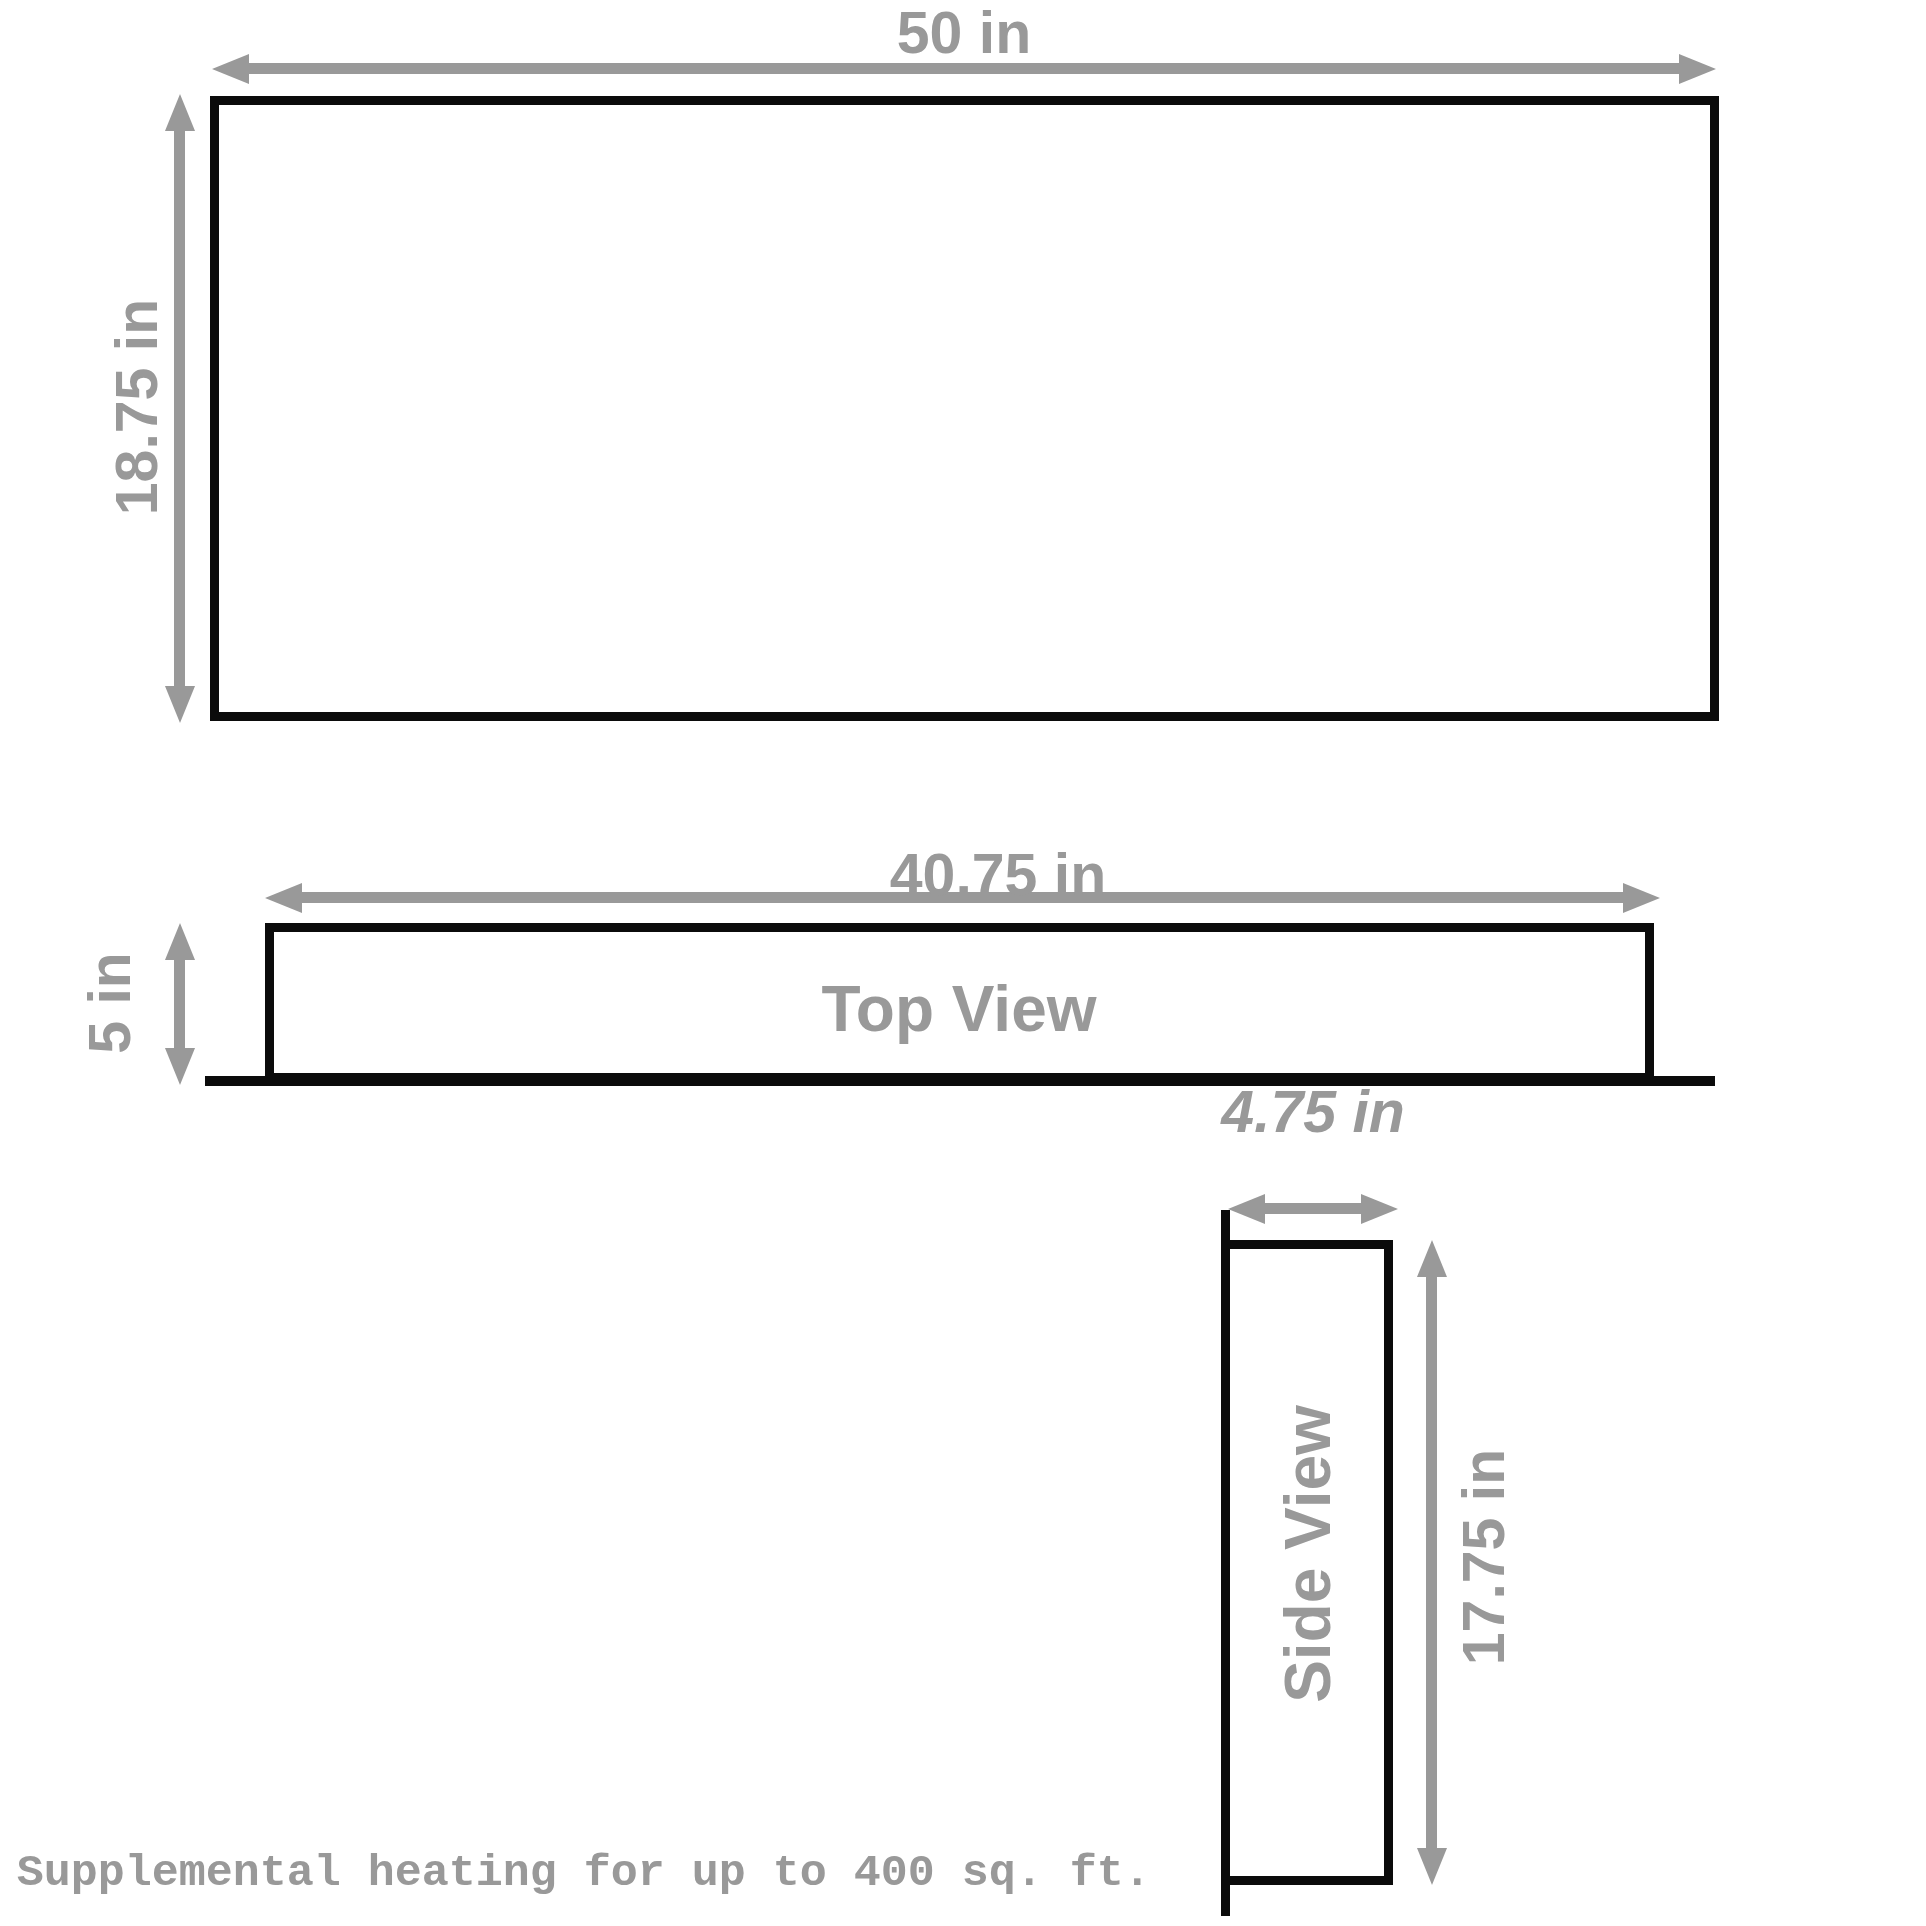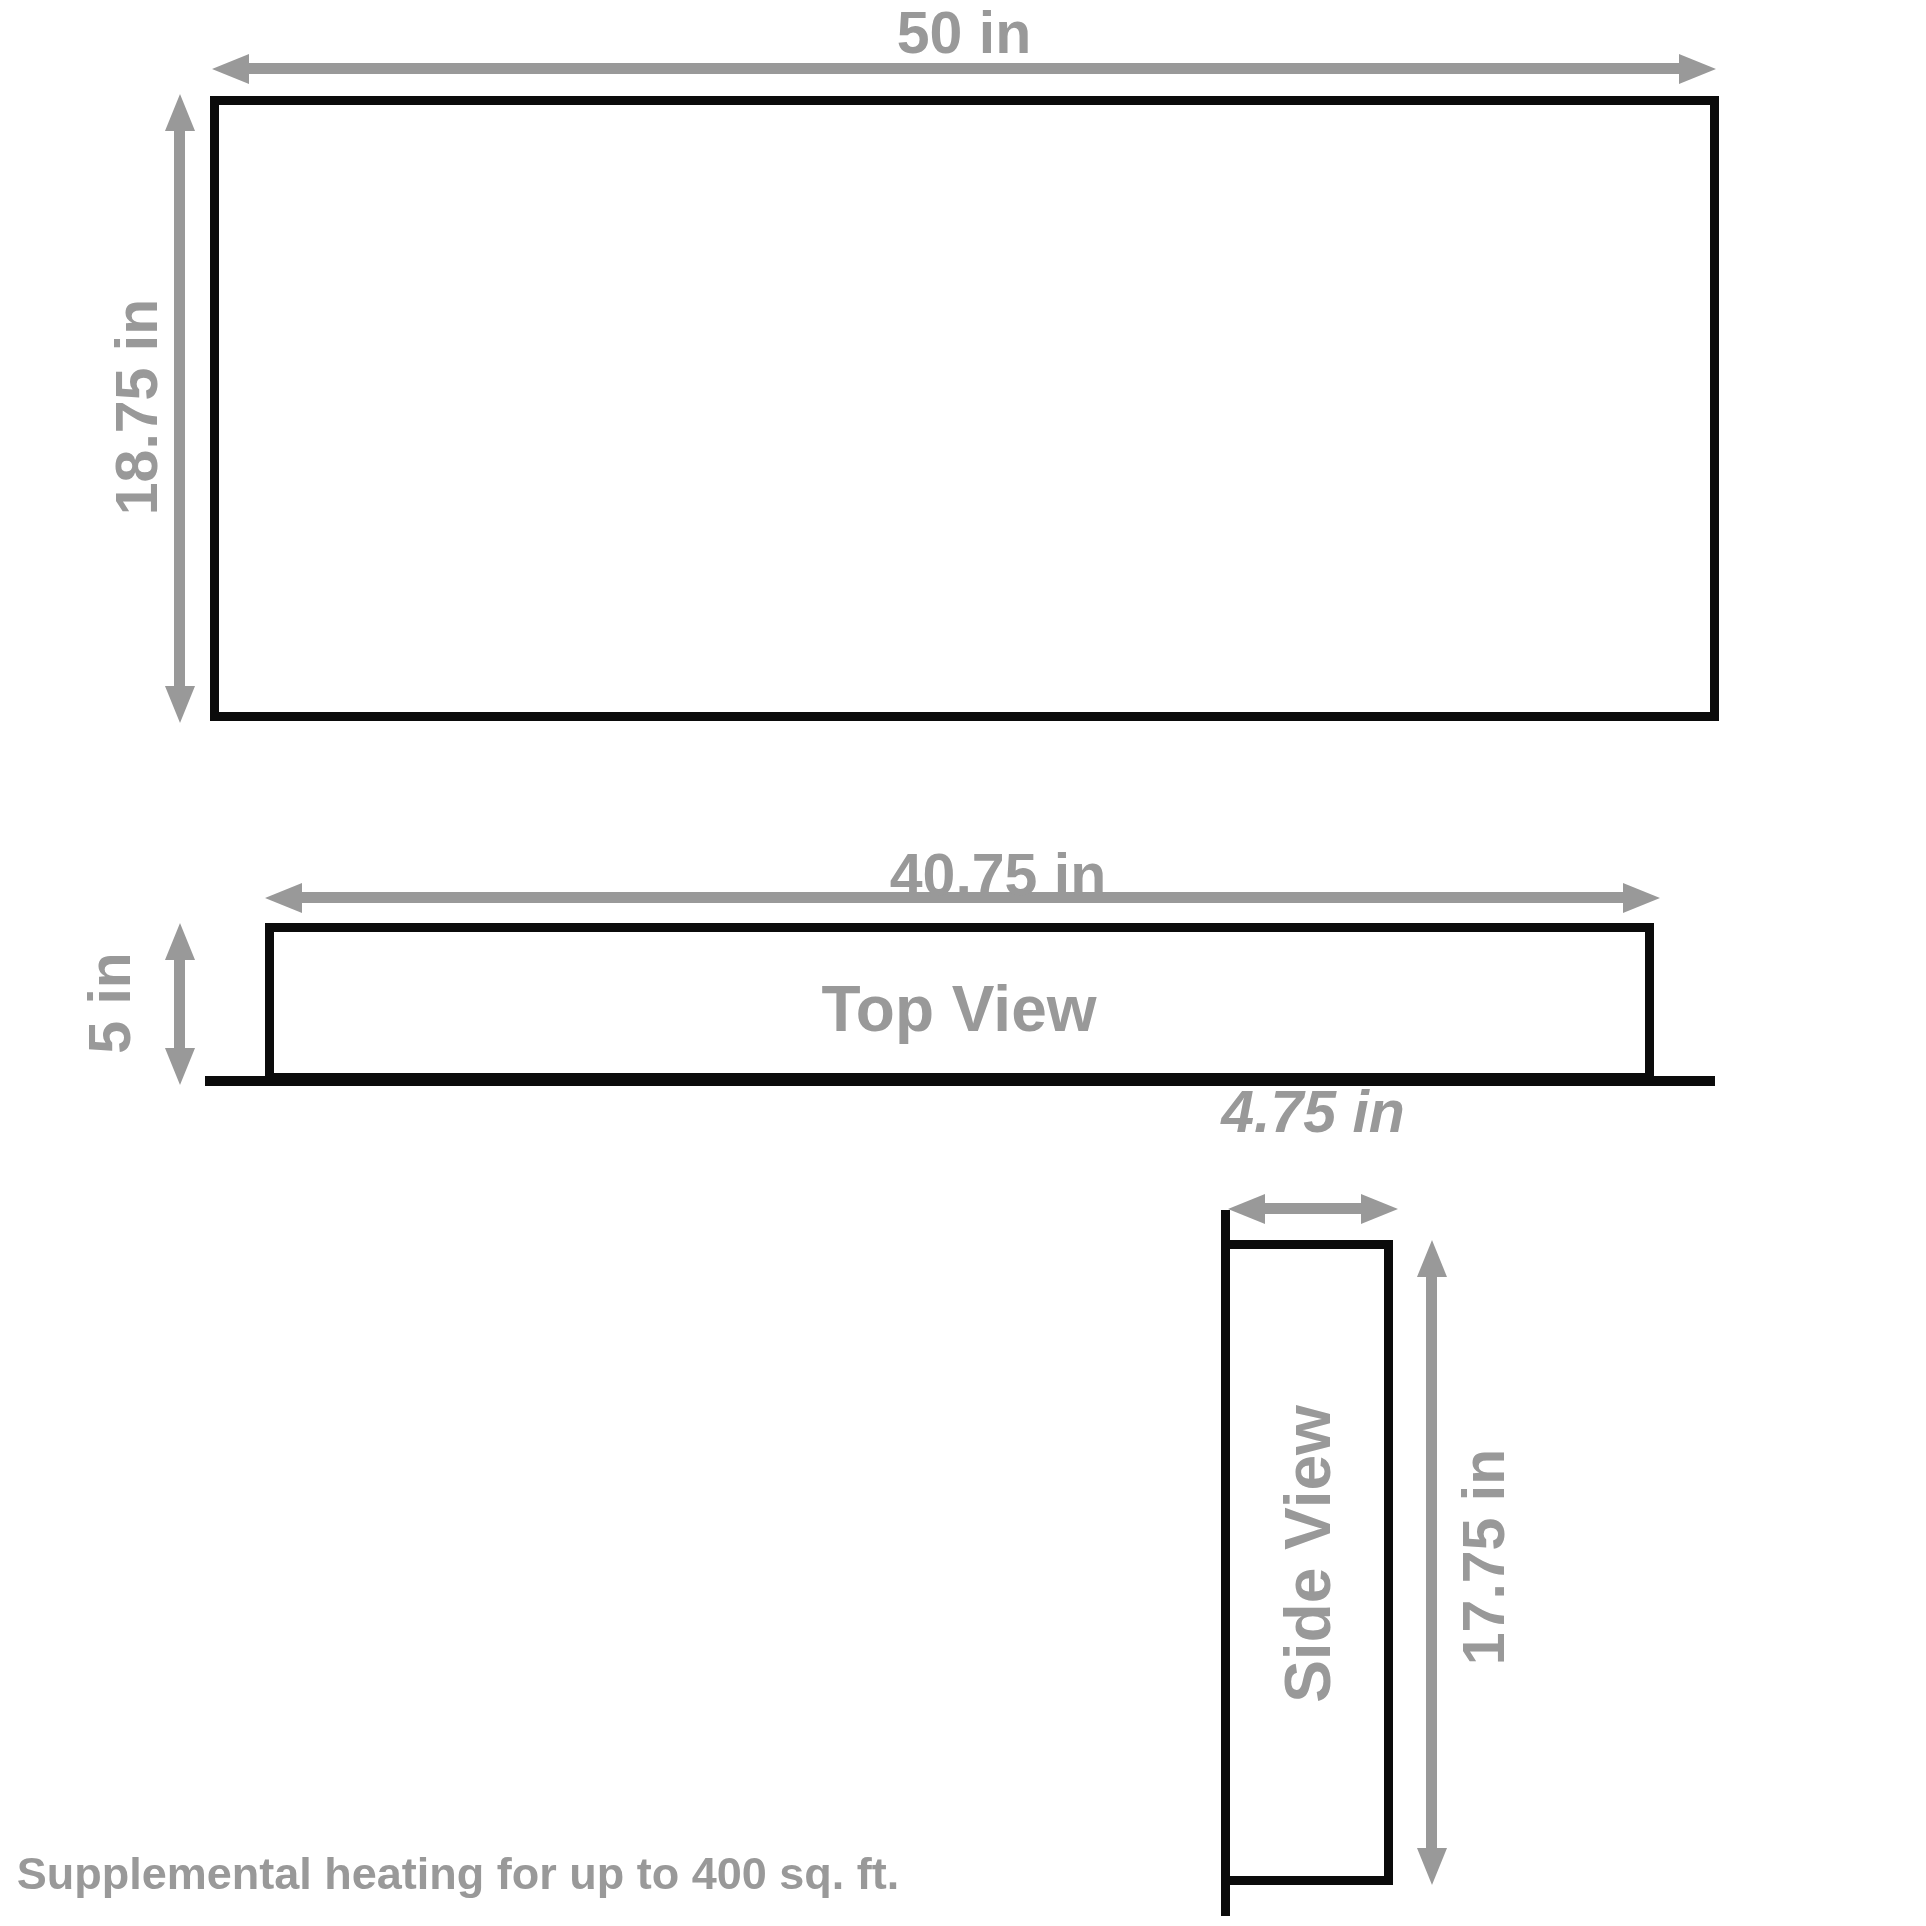--- a/index.html
+++ b/index.html
@@ -128,21 +128,21 @@
   
   #side-wall    {left:1221px; top:1210px; width:9px;  height:706px;}
   #side-rect    {left:1221px; top:1240px; width:172px; height:645px;}
   #side-w-arrow {left:1228px; top:1193px; width:170px;}
   #side-h-arrow {left:1416px; top:1240px; height:645px;}
   #side-w-lbl   {left:1313px; top:1112px;font-style:italic;}
   #side-h-lbl   {left:1484px; top:1557px;}
   #side-lbl     {left:1308px; top:1554px;}
 
   
-  #footnote     {left:16.7px;   top:1873px;}
+  #footnote     {left:16.7px;   top:1873px;font-family:Liberation Mono, monospace;}
 </style>
 </head>
 <body>
 
 <div class="stage">
 
   <div class="rect" id="front-rect"></div>
 
   <div class="arrow-h" id="front-w-arrow">
     <div class="head head-left"></div>

